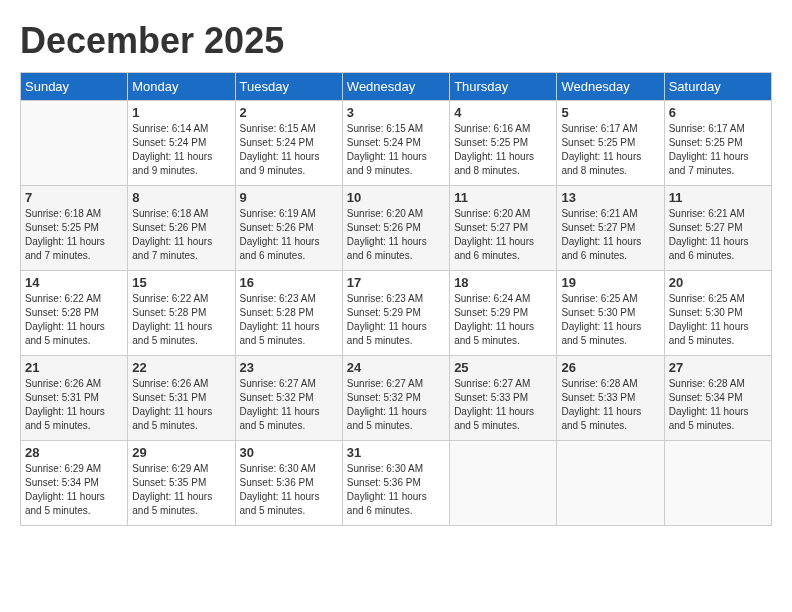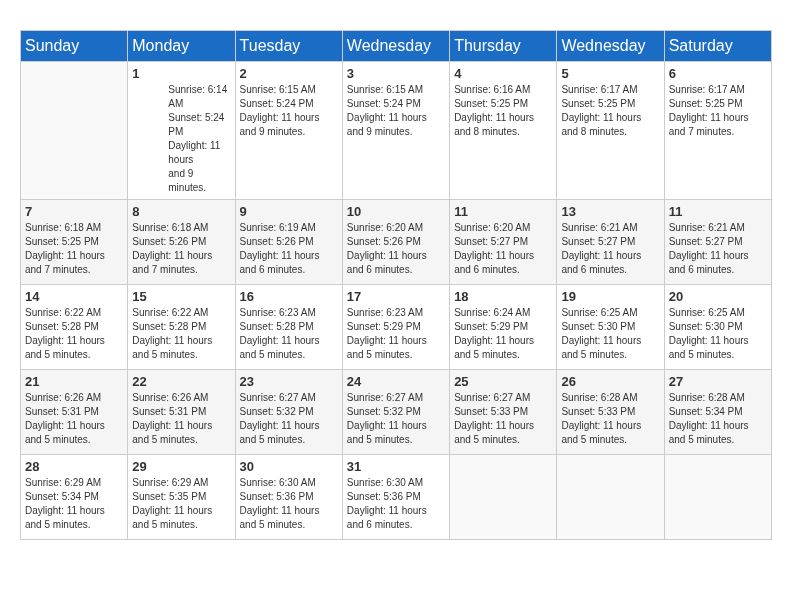--- a/index.html
+++ b/index.html
@@ -40,21 +40,21 @@
     .calendar {
       width: 100%;
       border-collapse: collapse;
       font-size: 11px;
     }
     .calendar th {
       background: #1a6cc4;
       color: #fff;
       padding: 6px 4px;
       text-align: left;
-      font-size: 16px;
+      font-size: 13px;
       font-weight: normal;
       border: 1px solid #ccc;
     }
     .calendar td {
       border: 1px solid #ccc;
       vertical-align: top;
       padding: 4px;
       height: 85px;
       width: calc(100%/7);
     }
@@ -74,41 +74,42 @@
     }
     .row-alt td {
       background: #f5f5f5;
     }
   </style>
 </head>
 <body>
 
 <div class="header">
   <div class="title-block">
+    <div class="month-title">December 2025</div>
   </div>
 </div>
 
 <table class="calendar">
   <thead>
     <tr>
       <th>Sunday</th>
       <th>Monday</th>
       <th>Tuesday</th>
       <th>Wednesday</th>
       <th>Thursday</th>
       <th>Wednesday</th>
       <th>Saturday</th>
     </tr>
   </thead>
   <tbody id="calendar-body">
   <tr>
         <td class="empty-cell"></td>
         <td>
           <div class="day-num">1</div>
-          <div class="day-info" style="white-space: pre-line; margin-left: 36px;">Sunrise: 6:14 AM
+          <div class="day-info" style="white-space: pre-line;">Sunrise: 6:14 AM
 Sunset: 5:24 PM
 Daylight: 11 hours
 and 9 minutes.</div>
         </td>
         <td>
           <div class="day-num">2</div>
           <div class="day-info" style="white-space: pre-line;">Sunrise: 6:15 AM
 Sunset: 5:24 PM
 Daylight: 11 hours
 and 9 minutes.</div>

